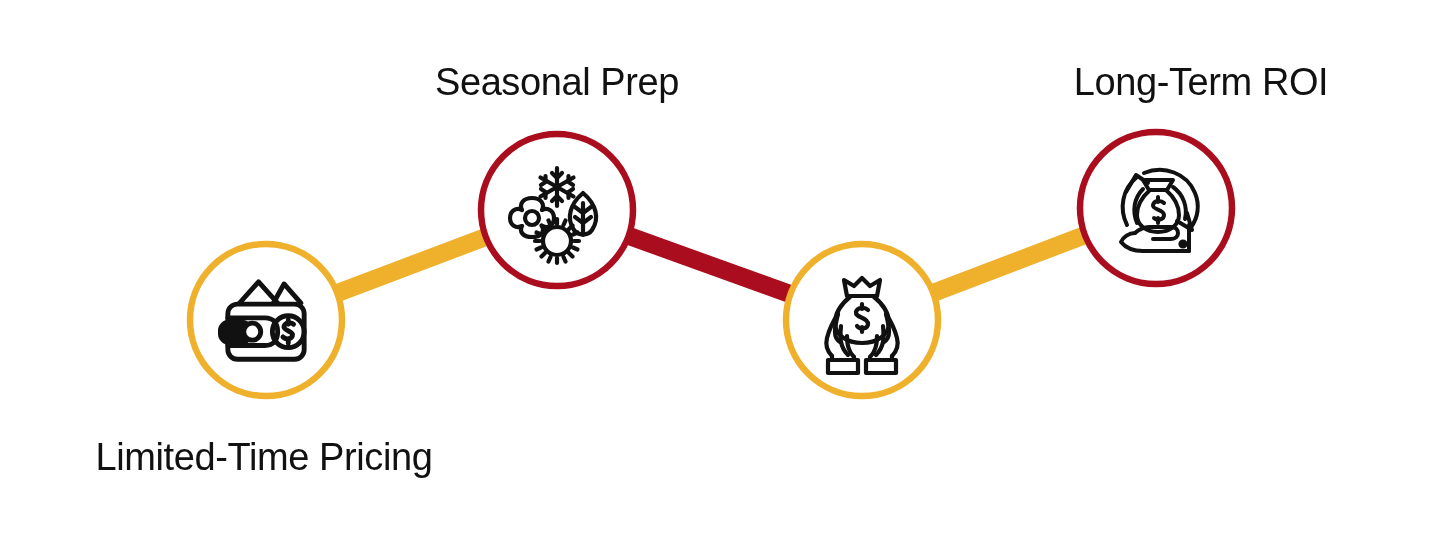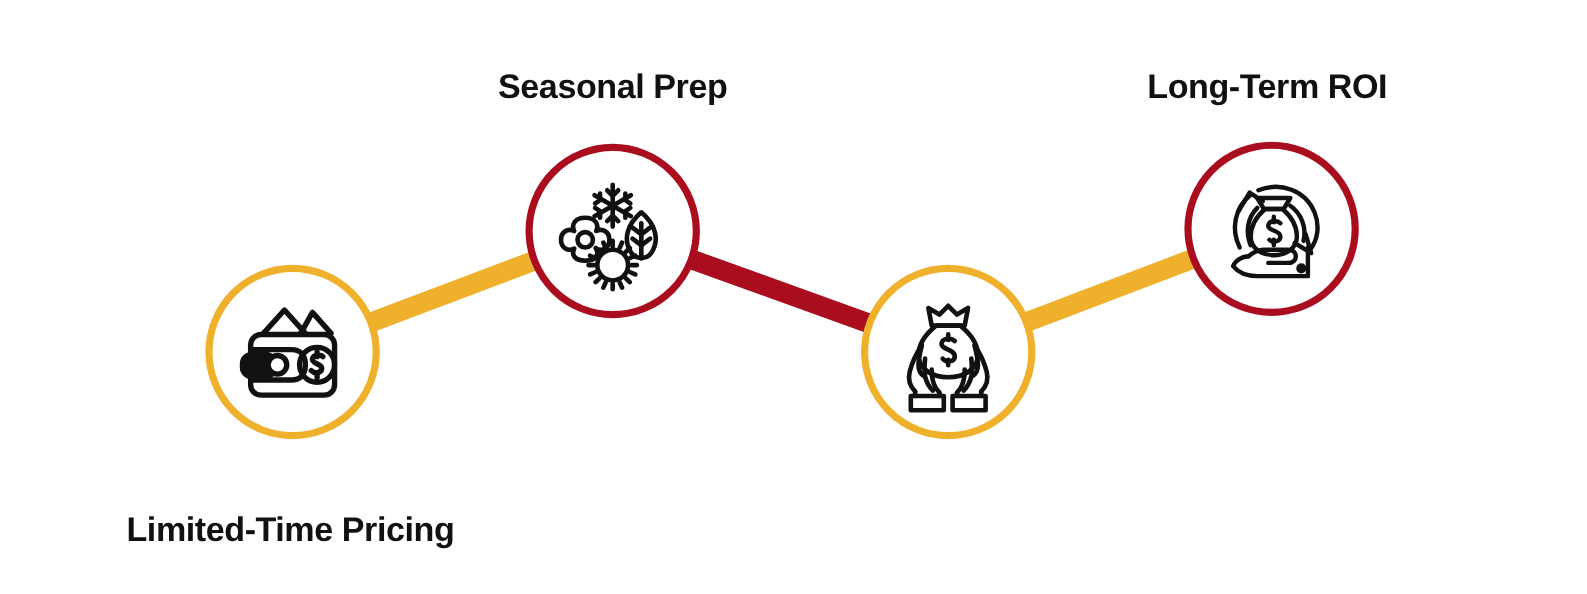--- a/index.html
+++ b/index.html
@@ -21,22 +21,22 @@
     position: absolute;
     left: 0;
     top: 0;
     width: 1443px;
     height: 540px;
     display: block;
   }
   .node-label {
     position: absolute;
     font-family: "Liberation Sans", sans-serif;
-    font-weight: bold;
-    font-size: 31px;
+    font-weight: normal;
+    font-size: 38px;
     line-height: 1.1;
     letter-spacing: -0.4px;
     color: #111111;
     white-space: nowrap;
     transform: translateX(-50%);
   }
 </style>
 </head>
 <body>
 
@@ -151,20 +151,20 @@
 
         <path d="M26 70 C26 70 33 64 40 64 C47 64 58 64 62 64 C67 64 69 67 69 70 C69 73 67 76 62 76 L44 76"></path>
         <path d="M26 70 C20 70 14 74 12 79 C16 84 24 88 34 88 L80 88"></path>
         <path d="M80 62 L80 88"></path>
         <circle cx="74" cy="81" r="2.6" fill="#111111"></circle>
       </g>
     </g>
 
   </svg>
 
-  <div class="node-label" style="left:264px; top:437px;margin-top:28px;">Limited-Time Pricing</div>
+  <div class="node-label" style="left:264px; top:437px;">Limited-Time Pricing</div>
 
   <div class="node-label" style="left:557px; top:62px;">Seasonal Prep</div>
 
 
-  <div class="node-label" style="left:1152px; top:62px;">Long-Term ROI</div>
+  <div class="node-label" style="left:1201px; top:62px;">Long-Term ROI</div>
 
 </div>
 
 </body></html>

